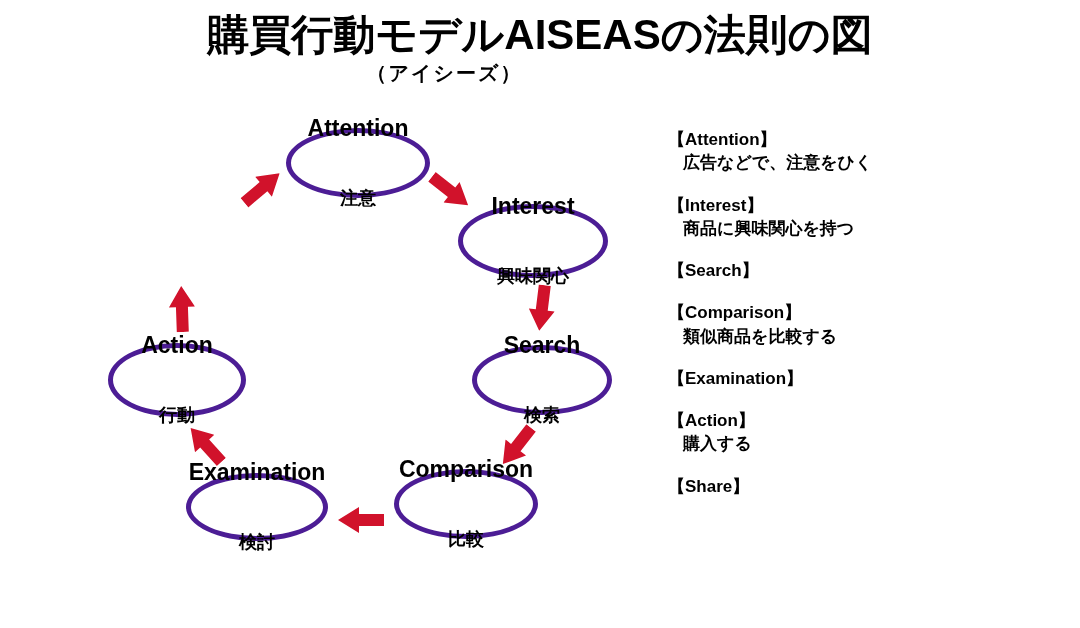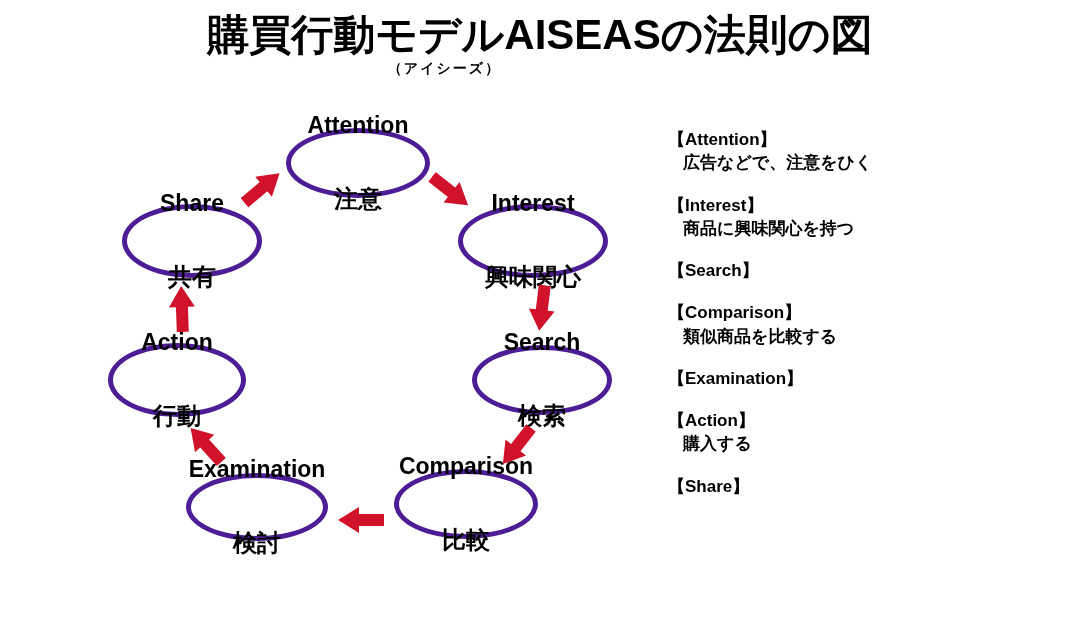--- a/index.html
+++ b/index.html
@@ -7,31 +7,31 @@
   .stage { position:relative; width:1080px; height:628px; background:#ffffff; overflow:hidden;border-radius:15px; }
 
   .title {
     position:absolute; top:12px; left:0; width:1080px;
     text-align:center; font-size:42px; font-weight:bold; line-height:1.1;
     letter-spacing:0px; white-space:nowrap;
   }
   .subtitle {
     position:absolute; top:60px; left:0; width:864px;
     text-align:center; text-indent:25px;
-    font-size:14px; font-weight:bold; letter-spacing:2px;
+    font-size:20px; font-weight:bold; letter-spacing:2px;
   }
 
   .node {
     position:absolute; box-sizing:border-box;
     border:5px solid #4c1d95; border-radius:50%; background:#ffffff;
     display:flex; flex-direction:column; align-items:center; justify-content:center;
     text-align:center;
   }
   .node .en { font-size:23px; font-weight:bold; line-height:1.05; white-space:nowrap; }
-  .node .ja { font-size:24px; font-weight:bold; line-height:1.2; white-space:nowrap;margin-top:48px; }
+  .node .ja { font-size:18px; font-weight:bold; line-height:1.2; white-space:nowrap;margin-top:48px; }
 
   .arrow { position:absolute; width:46px; height:26px; }
   .arrow svg { display:block; width:100%; height:100%; }
   .arrow polygon { fill:#d1122b; }
 
   .legend { position:absolute; left:668px; top:129px; width:402px; }
   .legend-item { margin-bottom:21px; }
   .legend-label { font-size:17px; font-weight:bold; line-height:1.25; white-space:nowrap; }
   .legend-desc  { font-size:17px; font-weight:bold; line-height:1.25; padding-left:15px; margin-top:2px; white-space:nowrap;font-family:Liberation Serif, serif; }
 </style>
@@ -59,24 +59,20 @@
     <div class="en">Comparison</div>
     <div class="ja">比較</div>
   </div>
   <div class="node" style="left:186px; top:473px; width:142px; height:68px;">
     <div class="en">Examination</div>
     <div class="ja">検討</div>
   </div>
   <div class="node" style="left:108px; top:343px; width:138px; height:74px;">
     <div class="en">Action</div>
     <div class="ja">行動</div>
-  </div>
-  <div class="node" style="left:122px; top:204px; width:140px; height:74px;">
-    <div class="en">Share</div>
-    <div class="ja">共有</div>
   </div>
 
   <div class="arrow" style="left:427px; top:178px; transform:rotate(38deg);">
     <svg viewBox="0 0 46 26">
         <polygon points="0,7 25,7 25,0 46,13 25,26 25,19 0,19" fill="#d1122b"></polygon>
       </svg>
   </div>
   <div class="arrow" style="left:519px; top:295px; transform:rotate(97deg);">
     <svg viewBox="0 0 46 26">
         <polygon points="0,7 25,7 25,0 46,13 25,26 25,19 0,19" fill="#d1122b"></polygon>

